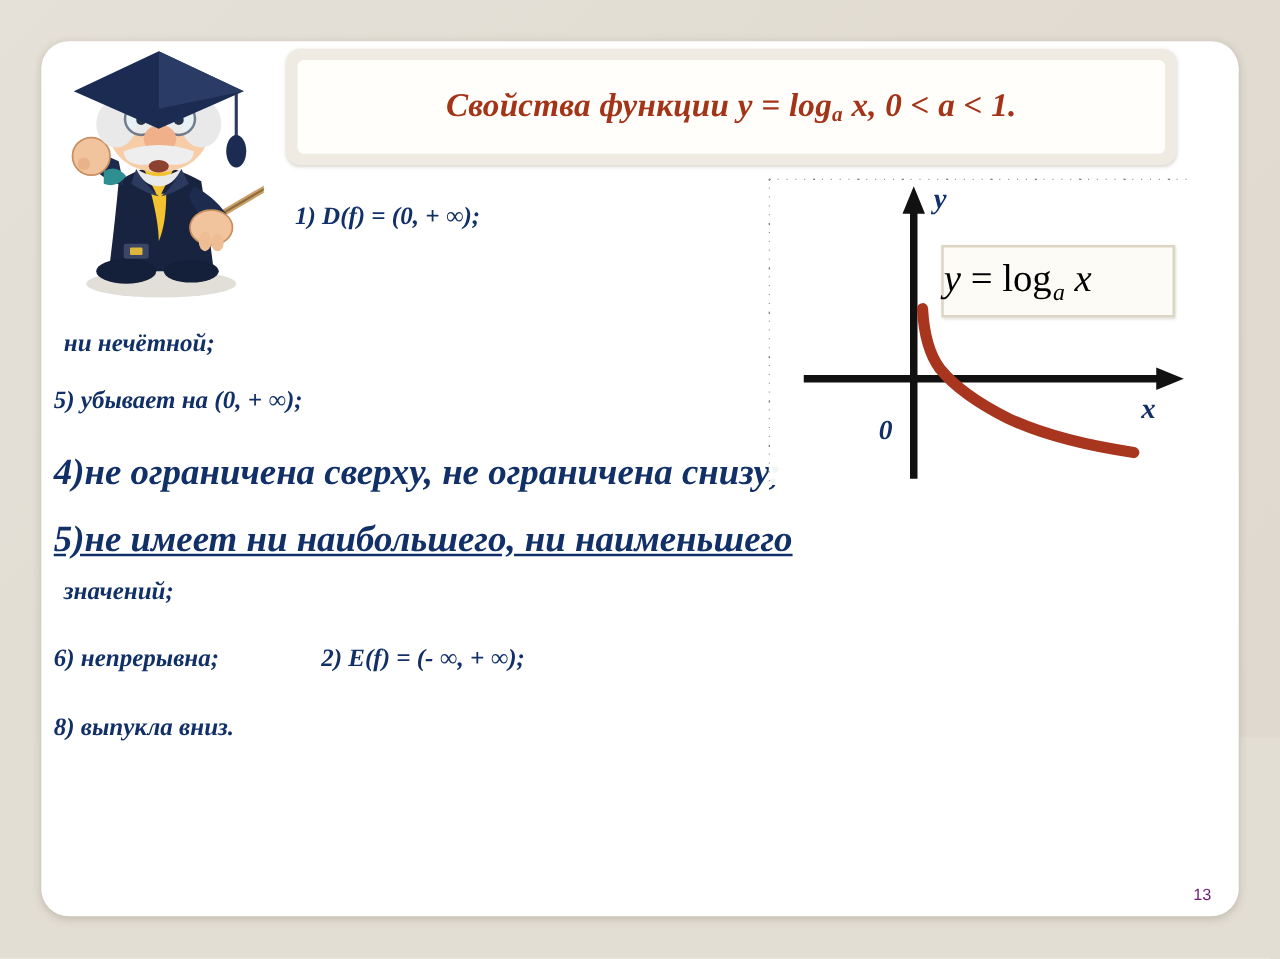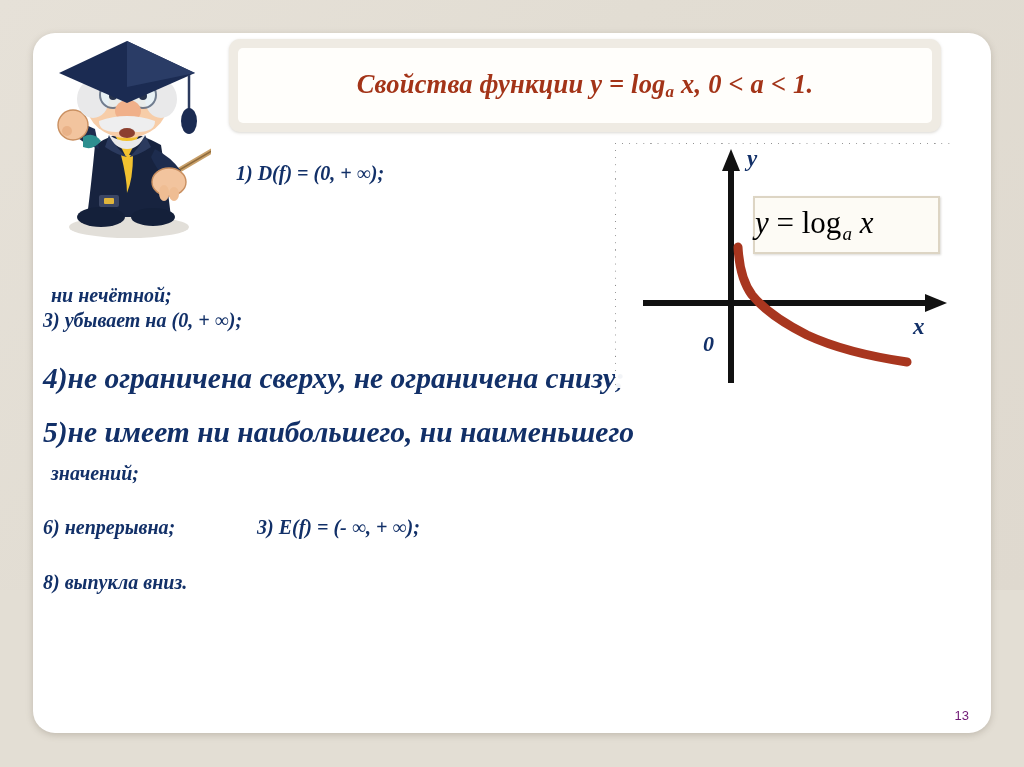--- a/index.html
+++ b/index.html
@@ -87,24 +87,24 @@
     color: #123068;
     font-weight: bold;
     font-style: italic;
     font-size: 20px;
     white-space: nowrap;
     line-height: 1;
   }
 
   #p1 { left: 203px; top: 130px; }
   #p2 { left: 10px;  top: 188px; }
-  #p2b{ left: 18px;  top: 232px; margin-top: 20px; }
+  #p2b{ left: 18px;  top: 232px; }
   #p3 { left: 10px;  top: 277px; }
   #p4 { left: 10px;  top: 331px; font-size: 29.5px; }
-  #p5 { left: 10px;  top: 385px; font-size: 29.5px; }
+  #p5 { left: 10px;  top: 385px; font-size: 29.5px; text-decoration: underline; }
   #p5b{ left: 18px;  top: 430px; }
   #p6 { left: 10px;  top: 484px; }
   #p7 { left: 224px; top: 484px; }
   #p8 { left: 10px;  top: 539px; }
 
   
   #graph {
     position: absolute;
     left: 582px;
     top: 110px;
@@ -248,26 +248,26 @@
     </div>
 
     <div id="title-banner">
       <div id="title-inner">
         <div id="title-text"><span>Свойства функции y = log</span><span class="sub">a</span><span> x, 0 &lt; a &lt; 1.</span></div>
       </div>
     </div>
 
     <div class="prop" id="p1">1) D(f) = (0, + ∞);</div>
     <div class="prop" id="p2b">ни нечётной;</div>
-    <div class="prop" id="p3">3) убывает на (0, + ∞);</div>
+    <div class="prop" id="p3">5) убывает на (0, + ∞);</div>
     <div class="prop" id="p4">4)не ограничена сверху, не ограничена снизу;</div>
     <div class="prop" id="p5">5)не имеет ни наибольшего, ни наименьшего</div>
     <div class="prop" id="p5b">значений;</div>
     <div class="prop" id="p6">6) непрерывна;</div>
-    <div class="prop" id="p7">3) E(f) = (- ∞, + ∞);</div>
+    <div class="prop" id="p7">2) E(f) = (- ∞, + ∞);</div>
     <div class="prop" id="p8">8) выпукла вниз.</div>
 
     <div id="graph">
       <div id="grid"></div>
 
       <svg id="graph-svg" viewBox="0 0 337 245" width="337" height="245" xmlns="http://www.w3.org/2000/svg">
 
         <line x1="116" y1="20" x2="116" y2="240" stroke="#111111" stroke-width="6"></line>
         <polygon points="116,6 107,28 125,28" fill="#111111"></polygon>
 

